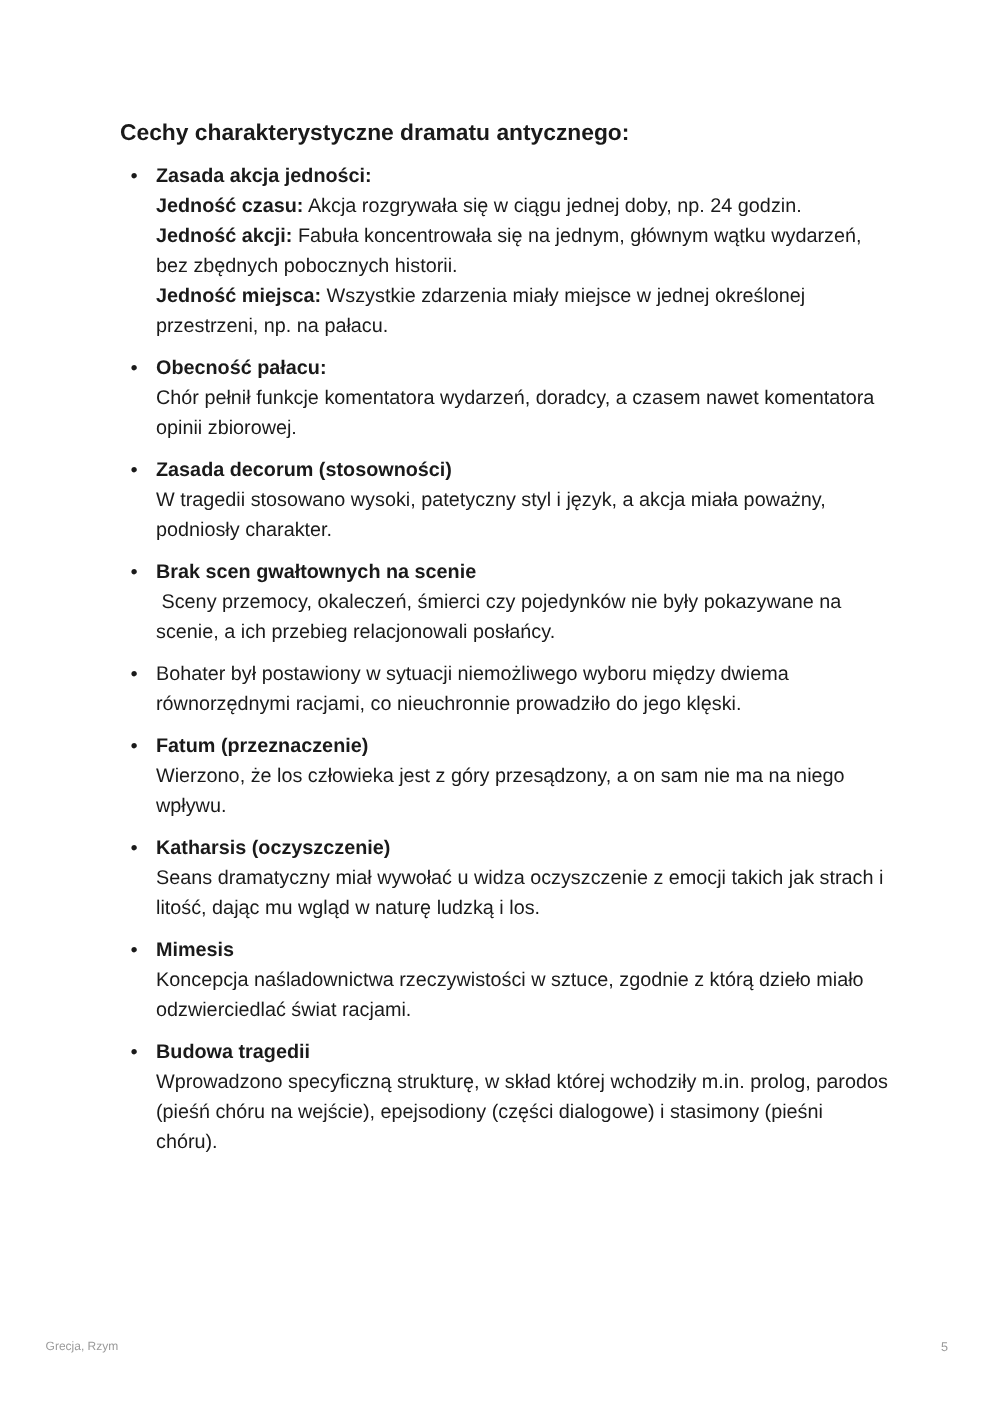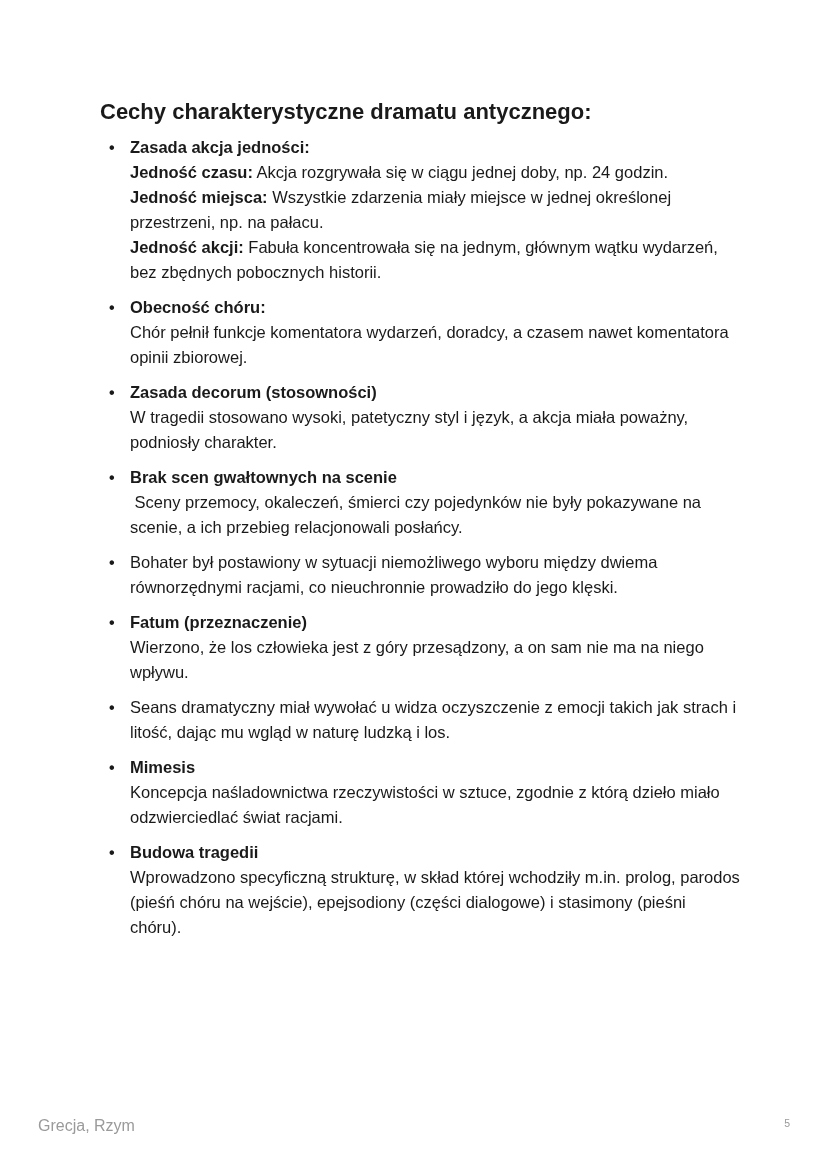--- a/index.html
+++ b/index.html
@@ -16,21 +16,21 @@
       color: #1a1a1a;
     }
     .page {
       position: absolute;
       left: 100px;
       top: 100px;
       width: 640px;
     }
     .heading {
       font-weight: bold;
-      font-size: 22px;
+      font-size: 19px;
       line-height: 24px;
       margin: 0 0 11px 0;
     }
     ul.features {
       list-style: none;
       margin: 0;
       padding: 0;
     }
     ul.features li {
       position: relative;
@@ -53,21 +53,21 @@
     .line {
       display: block;
     }
     .sub-label {
       font-weight: bold;
     }
     .footer-left {
       position: absolute;
       left: 38px;
       top: 1117px;
-      font-size: 16px;
+      font-size: 10px;
       color: #9a9a9a;
     }
     .footer-right {
       position: absolute;
       right: 38px;
       top: 1117px;
       font-size: 10.5px;
       color: #9a9a9a;
     }
   </style>
@@ -75,27 +75,27 @@
 <body>
 
 <div class="page">
   <div class="heading">Cechy charakterystyczne dramatu antycznego:</div>
 
   <ul class="features">
     <li>
       <span class="bullet">•</span>
       <span class="item-title">Zasada akcja jedności:</span>
       <span class="line"><span class="sub-label">Jedność czasu:</span><span> Akcja rozgrywała się w ciągu jednej doby, np. 24 godzin.</span></span>
+      <span class="line"><span class="sub-label">Jedność akcji:</span><span> Fabuła koncentrowała się na jednym, głównym wątku wydarzeń, bez zbędnych pobocznych historii.</span></span>
       <span class="line"><span class="sub-label">Jedność miejsca:</span><span> Wszystkie zdarzenia miały miejsce w jednej określonej przestrzeni, np. na pałacu.</span></span>
-      <span class="line"><span class="sub-label">Jedność akcji:</span><span> Fabuła koncentrowała się na jednym, głównym wątku wydarzeń, bez zbędnych pobocznych historii.</span></span>
     </li>
 
     <li>
       <span class="bullet">•</span>
-      <span class="item-title">Obecność chóru:</span>
+      <span class="item-title">Obecność pałacu:</span>
       <span class="line">Chór pełnił funkcje komentatora wydarzeń, doradcy, a czasem nawet komentatora opinii zbiorowej.</span>
     </li>
 
     <li>
       <span class="bullet">•</span>
       <span class="item-title">Zasada decorum (stosowności)</span>
       <span class="line">W tragedii stosowano wysoki, patetyczny styl i język, a akcja miała poważny, podniosły charakter.</span>
     </li>
 
     <li>
@@ -110,20 +110,21 @@
     </li>
 
     <li>
       <span class="bullet">•</span>
       <span class="item-title">Fatum (przeznaczenie)</span>
       <span class="line">Wierzono, że los człowieka jest z góry przesądzony, a on sam nie ma na niego wpływu.</span>
     </li>
 
     <li>
       <span class="bullet">•</span>
+      <span class="item-title">Katharsis (oczyszczenie)</span>
       <span class="line">Seans dramatyczny miał wywołać u widza oczyszczenie z emocji takich jak strach i litość, dając mu wgląd w naturę ludzką i los.</span>
     </li>
 
     <li>
       <span class="bullet">•</span>
       <span class="item-title">Mimesis</span>
       <span class="line">Koncepcja naśladownictwa rzeczywistości w sztuce, zgodnie z którą dzieło miało odzwierciedlać świat racjami.</span>
     </li>
 
     <li>

